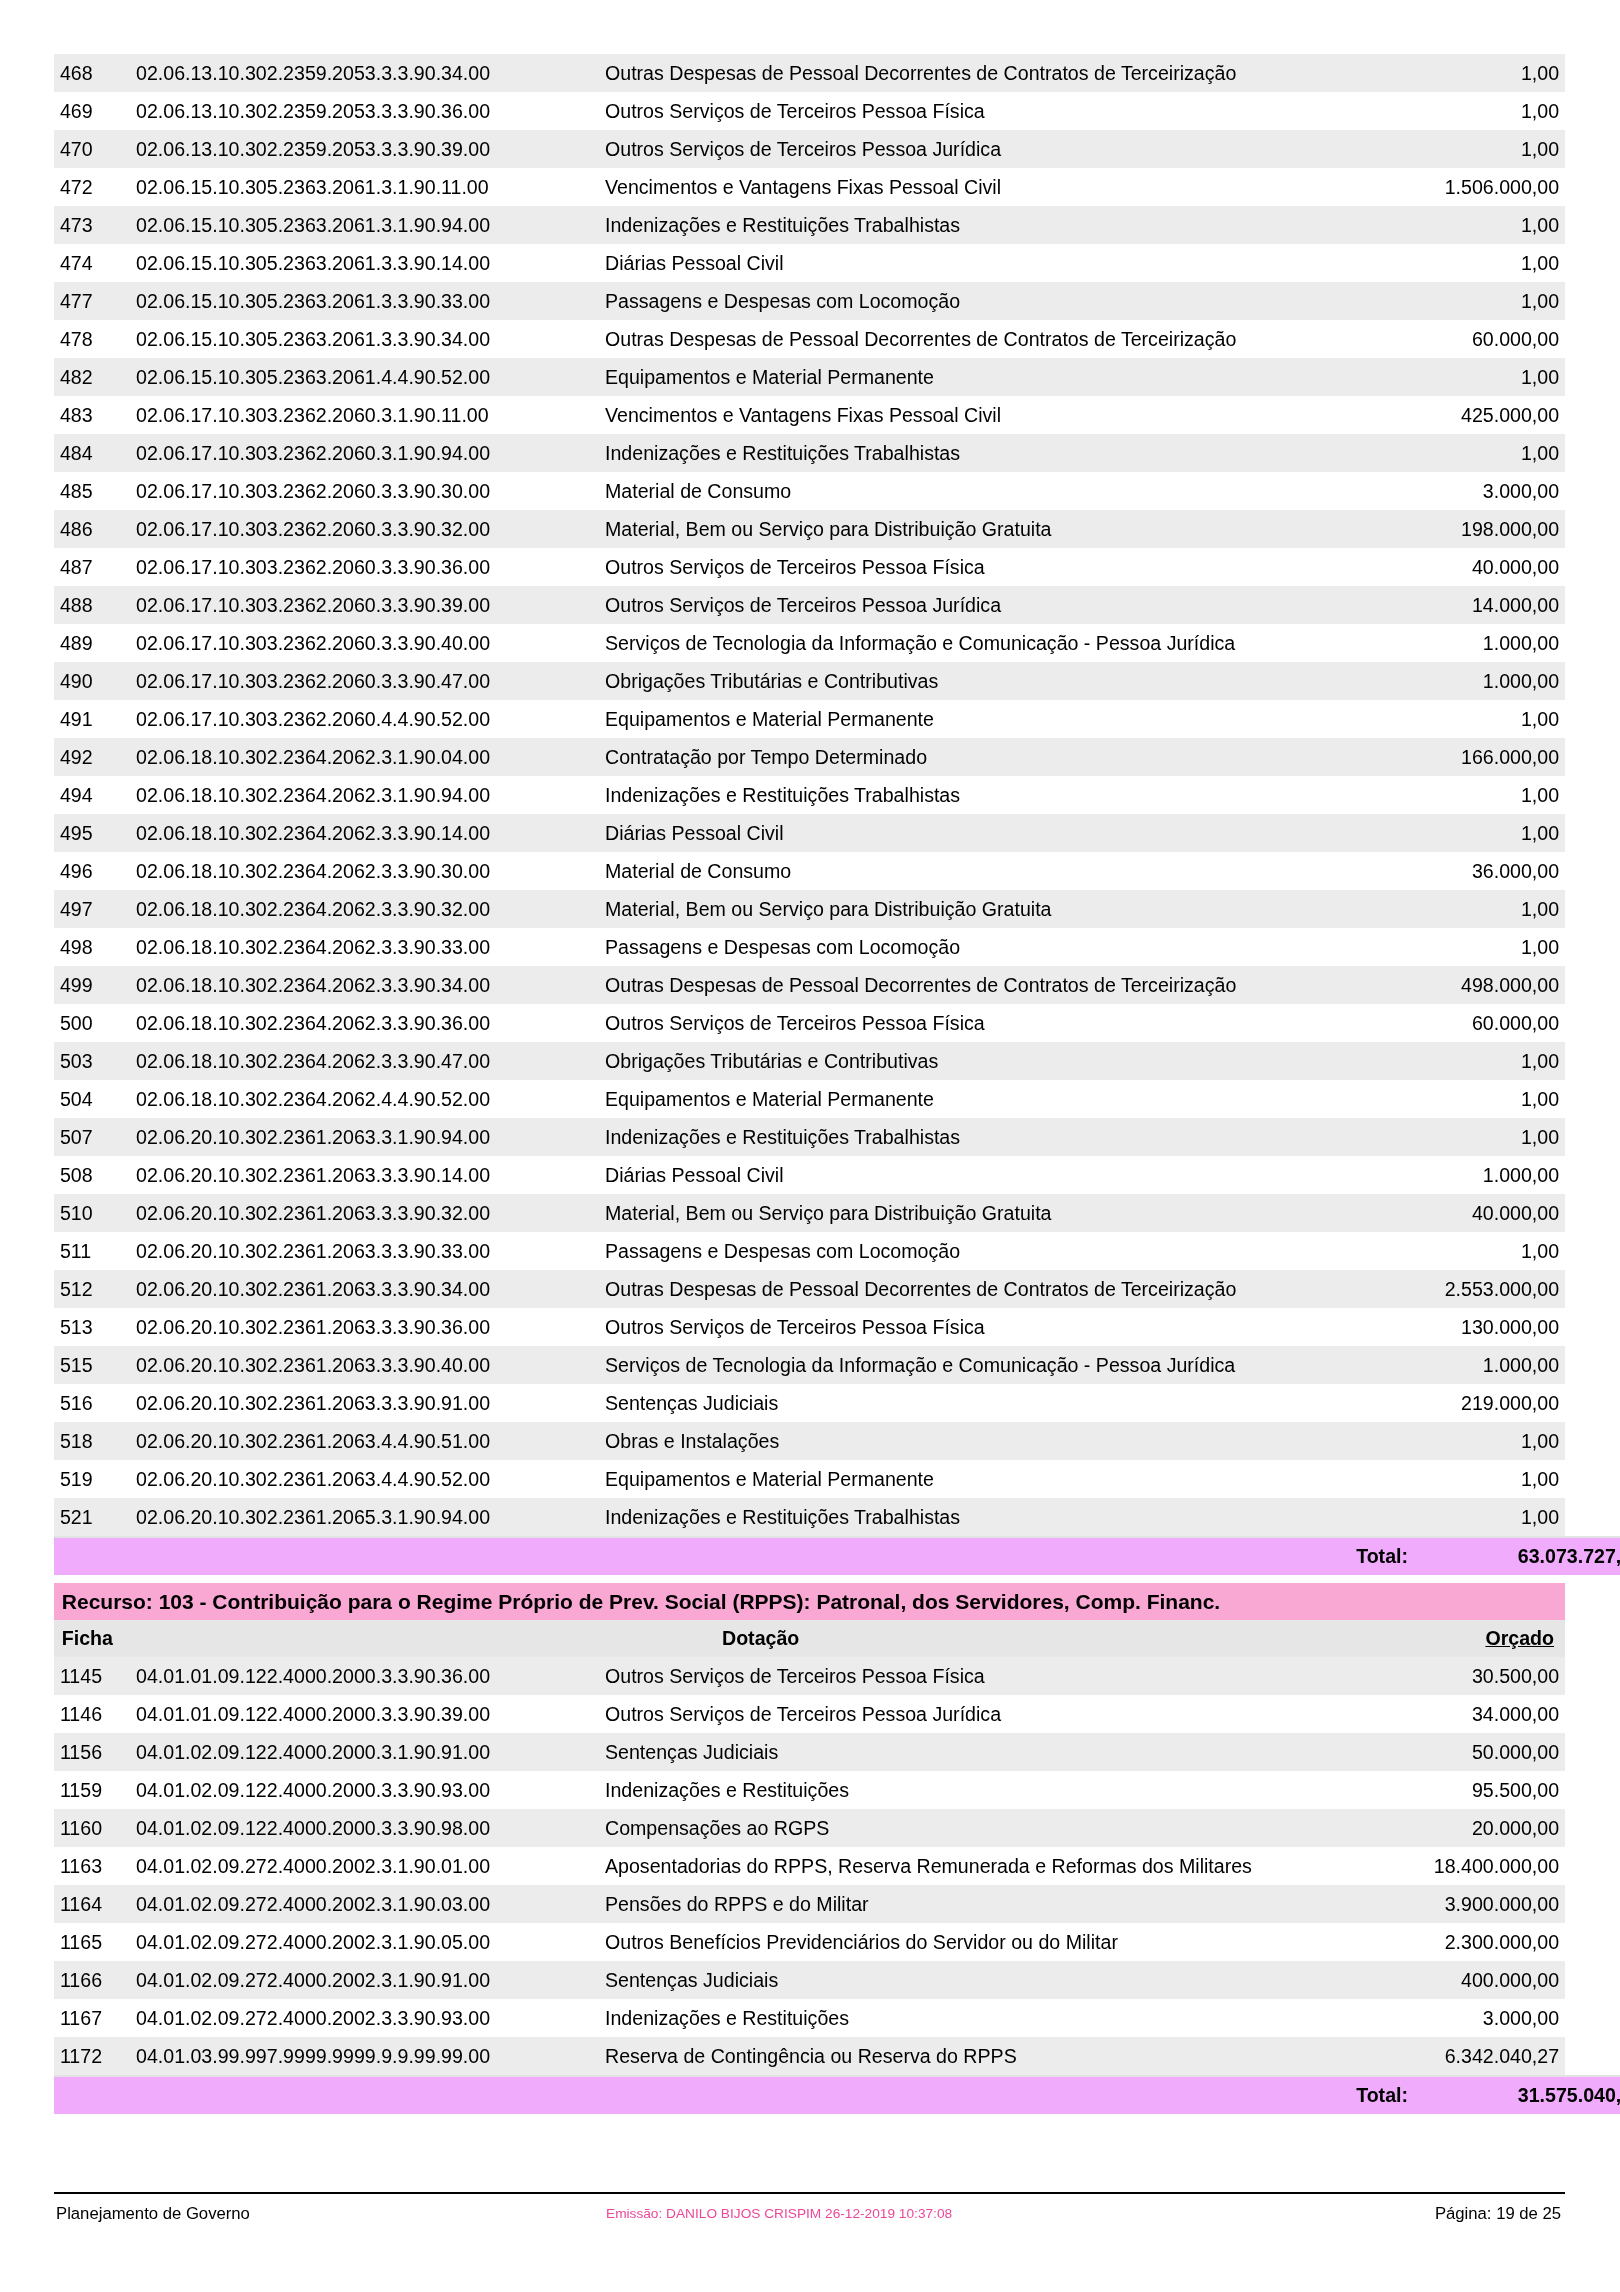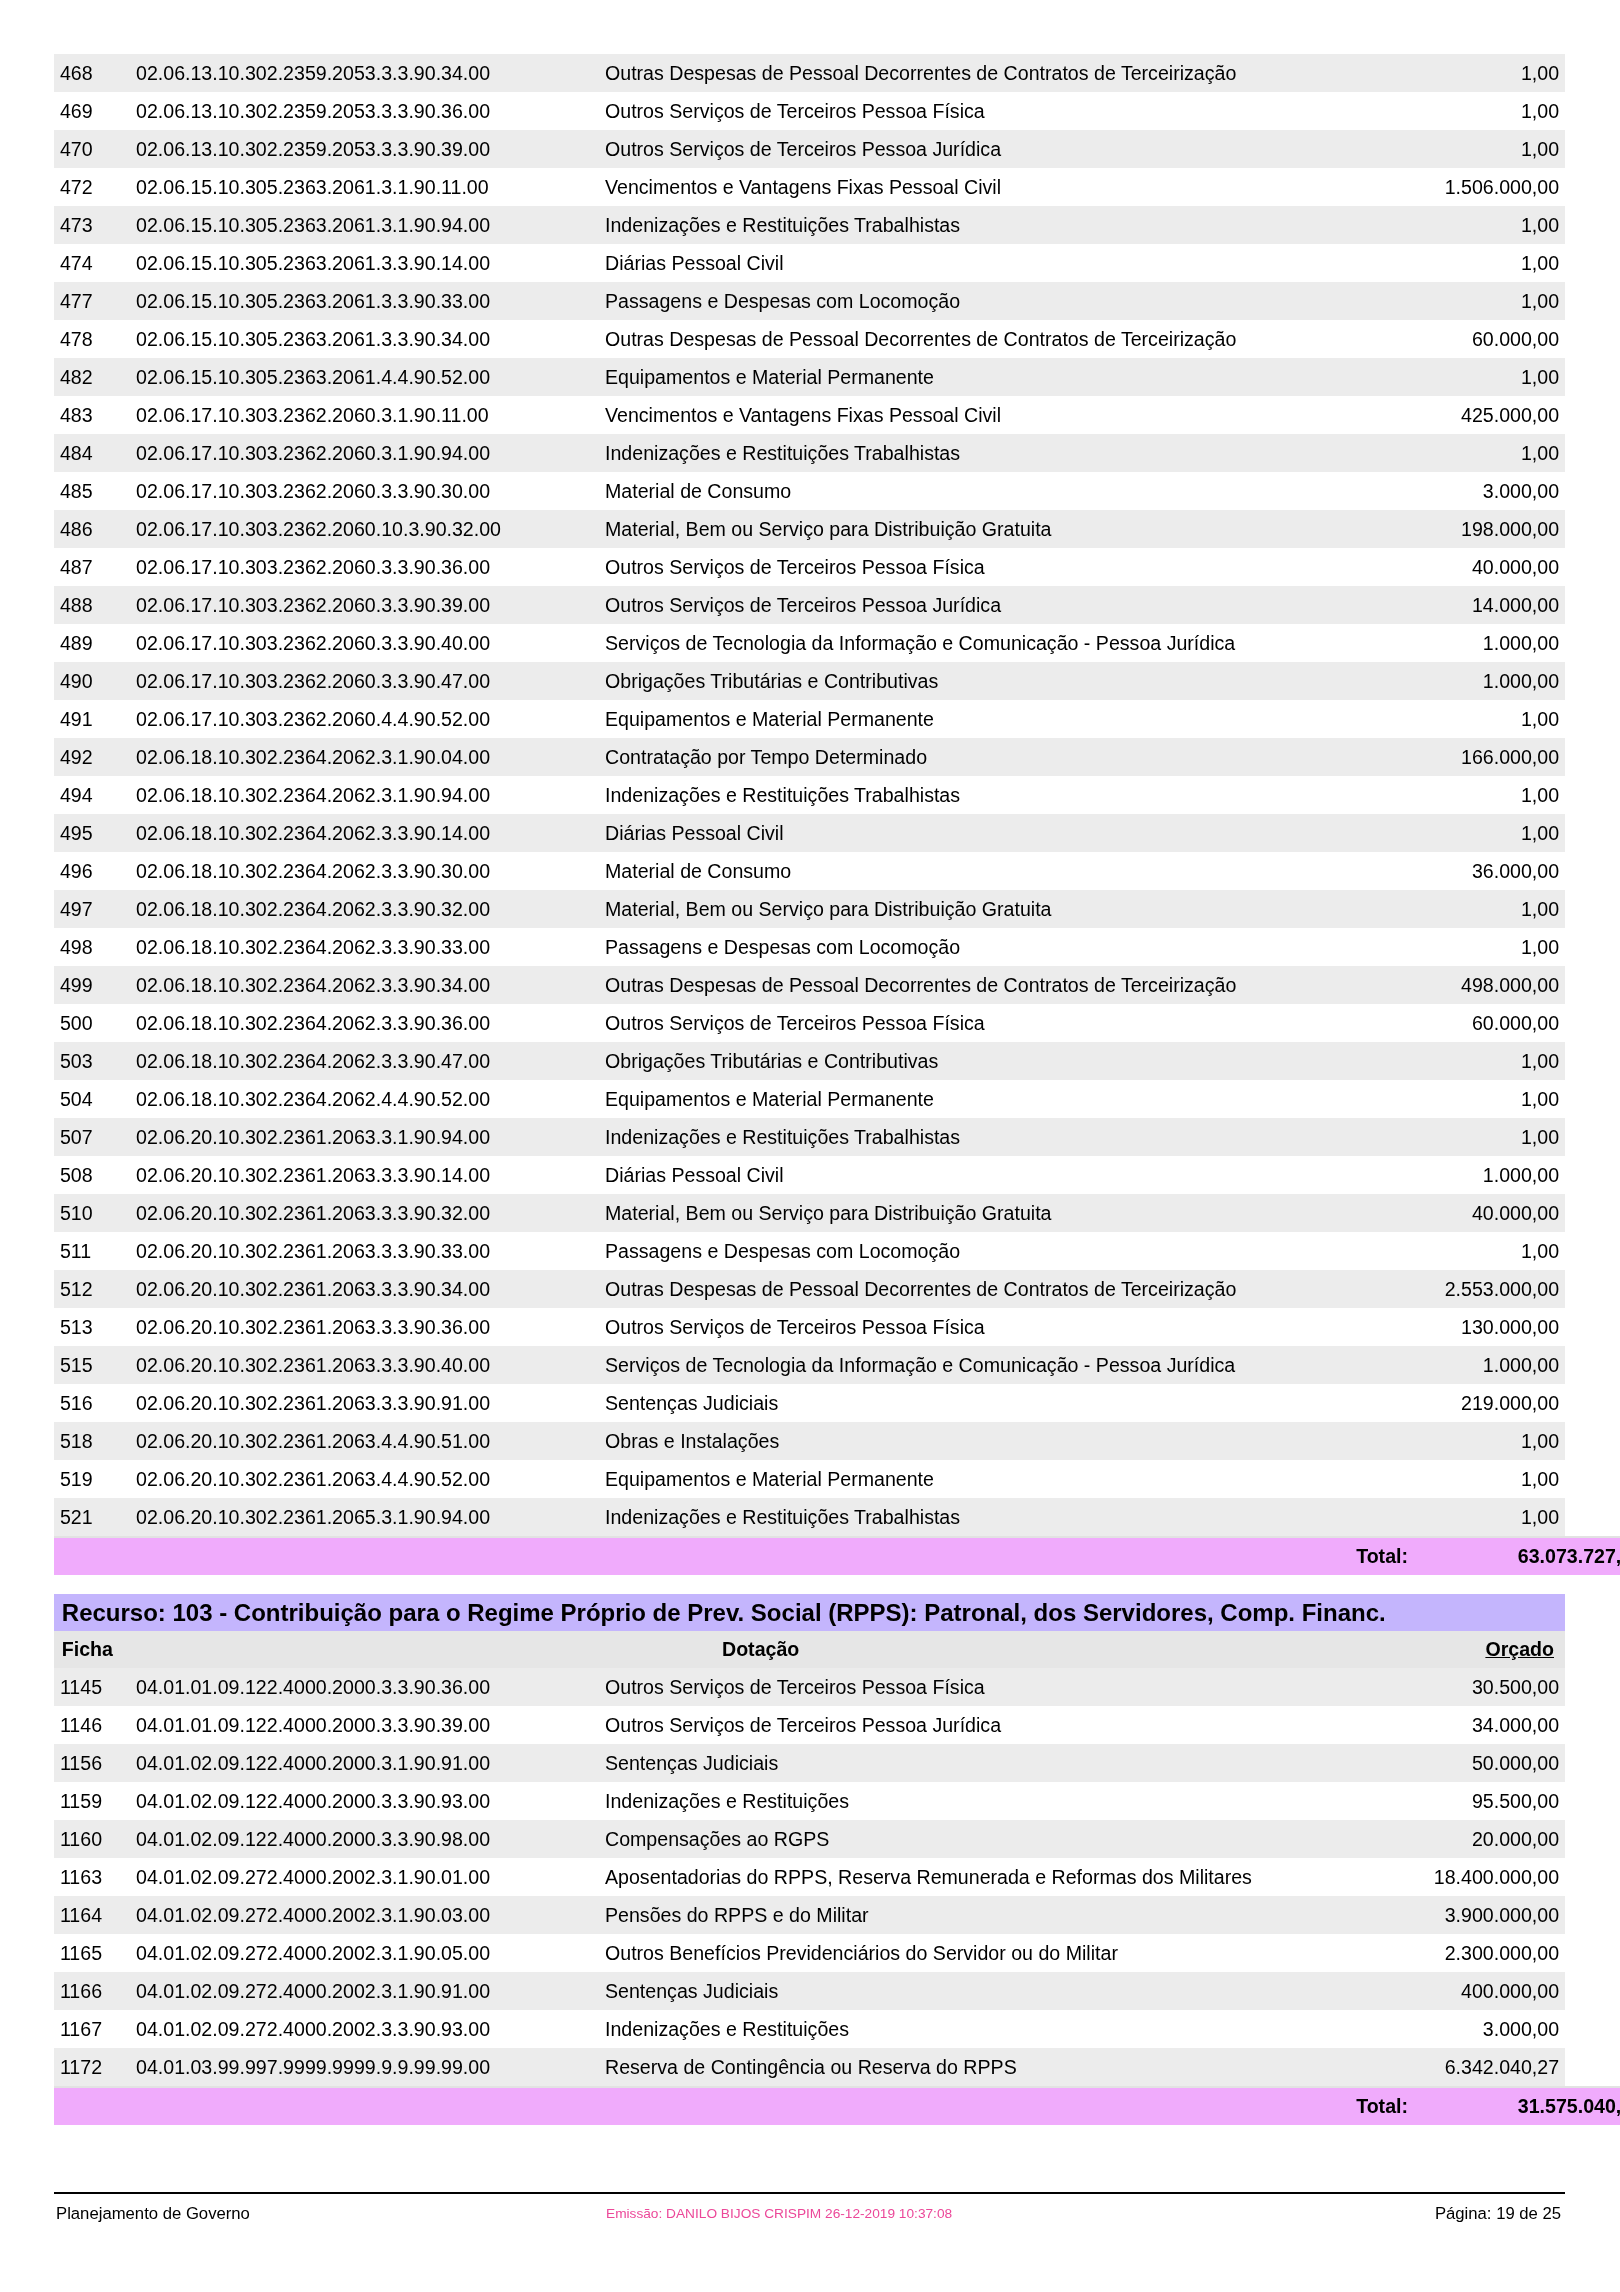--- a/index.html
+++ b/index.html
@@ -23,23 +23,23 @@
   td.ficha { padding-left: 5.9px !important; }
   td.val { text-align: right; padding-right: 5.9px !important; }
   .total-bar {
     width: 1595px; height: 37px; background: #f0abfc; position: relative;
     font-weight: bold; font-size: 19.6px; line-height: 37px;
     border-top: 2px solid #e2e2e2;
   }
   .total-bar .t-label { position: absolute; right: 241px; }
   .total-bar .t-val { position: absolute; right: 5.9px; }
   .recurso-bar {
-    width: 1511px; height: 37px; background: #c4b5fd; font-weight: bold;
-    font-size: 24px; line-height: 37px; padding-left: 7.8px; box-sizing: border-box;
-    margin-top: 19px;
+    width: 1511px; height: 37px; background: #f9a8d4; font-weight: bold;
+    font-size: 21px; line-height: 37px; padding-left: 7.8px; box-sizing: border-box;
+    margin-top: 8px;
   }
   .col-header {
     width: 1511px; height: 37px; background: #e6e6e6; position: relative;
     font-weight: bold; font-size: 19.6px; line-height: 37px;
   }
   .col-header .h-ficha { position: absolute; left: 7.8px; }
   .col-header .h-dot { position: absolute; left: 668px; }
   .col-header .h-orc { position: absolute; right: 11px; text-decoration: underline; }
   .footer {
     position: absolute; left: 54px; top: 2192px; width: 1511px;
@@ -128,21 +128,21 @@
           <td class="val">1,00</td>
         </tr>
         <tr>
           <td class="ficha">485</td>
           <td class="code">02.06.17.10.303.2362.2060.3.3.90.30.00</td>
           <td class="desc">Material de Consumo</td>
           <td class="val">3.000,00</td>
         </tr>
         <tr>
           <td class="ficha">486</td>
-          <td class="code">02.06.17.10.303.2362.2060.10.3.90.32.00</td>
+          <td class="code">02.06.17.10.303.2362.2060.3.3.90.32.00</td>
           <td class="desc">Material, Bem ou Serviço para Distribuição Gratuita</td>
           <td class="val">198.000,00</td>
         </tr>
         <tr>
           <td class="ficha">487</td>
           <td class="code">02.06.17.10.303.2362.2060.3.3.90.36.00</td>
           <td class="desc">Outros Serviços de Terceiros  Pessoa Física</td>
           <td class="val">40.000,00</td>
         </tr>
         <tr>

